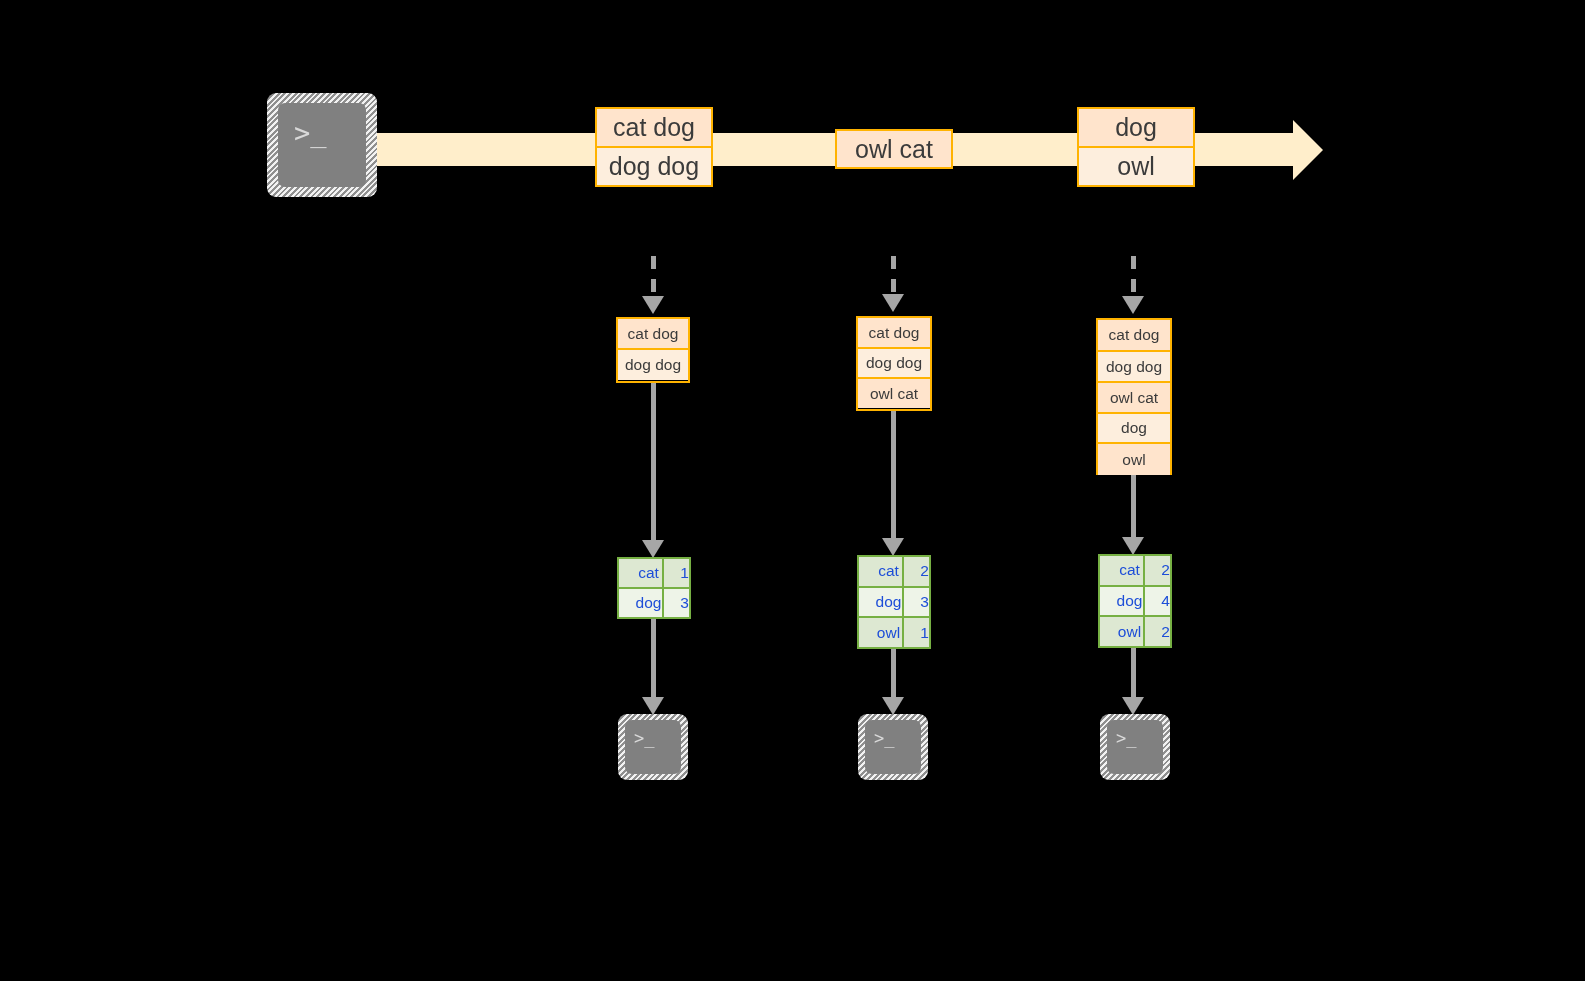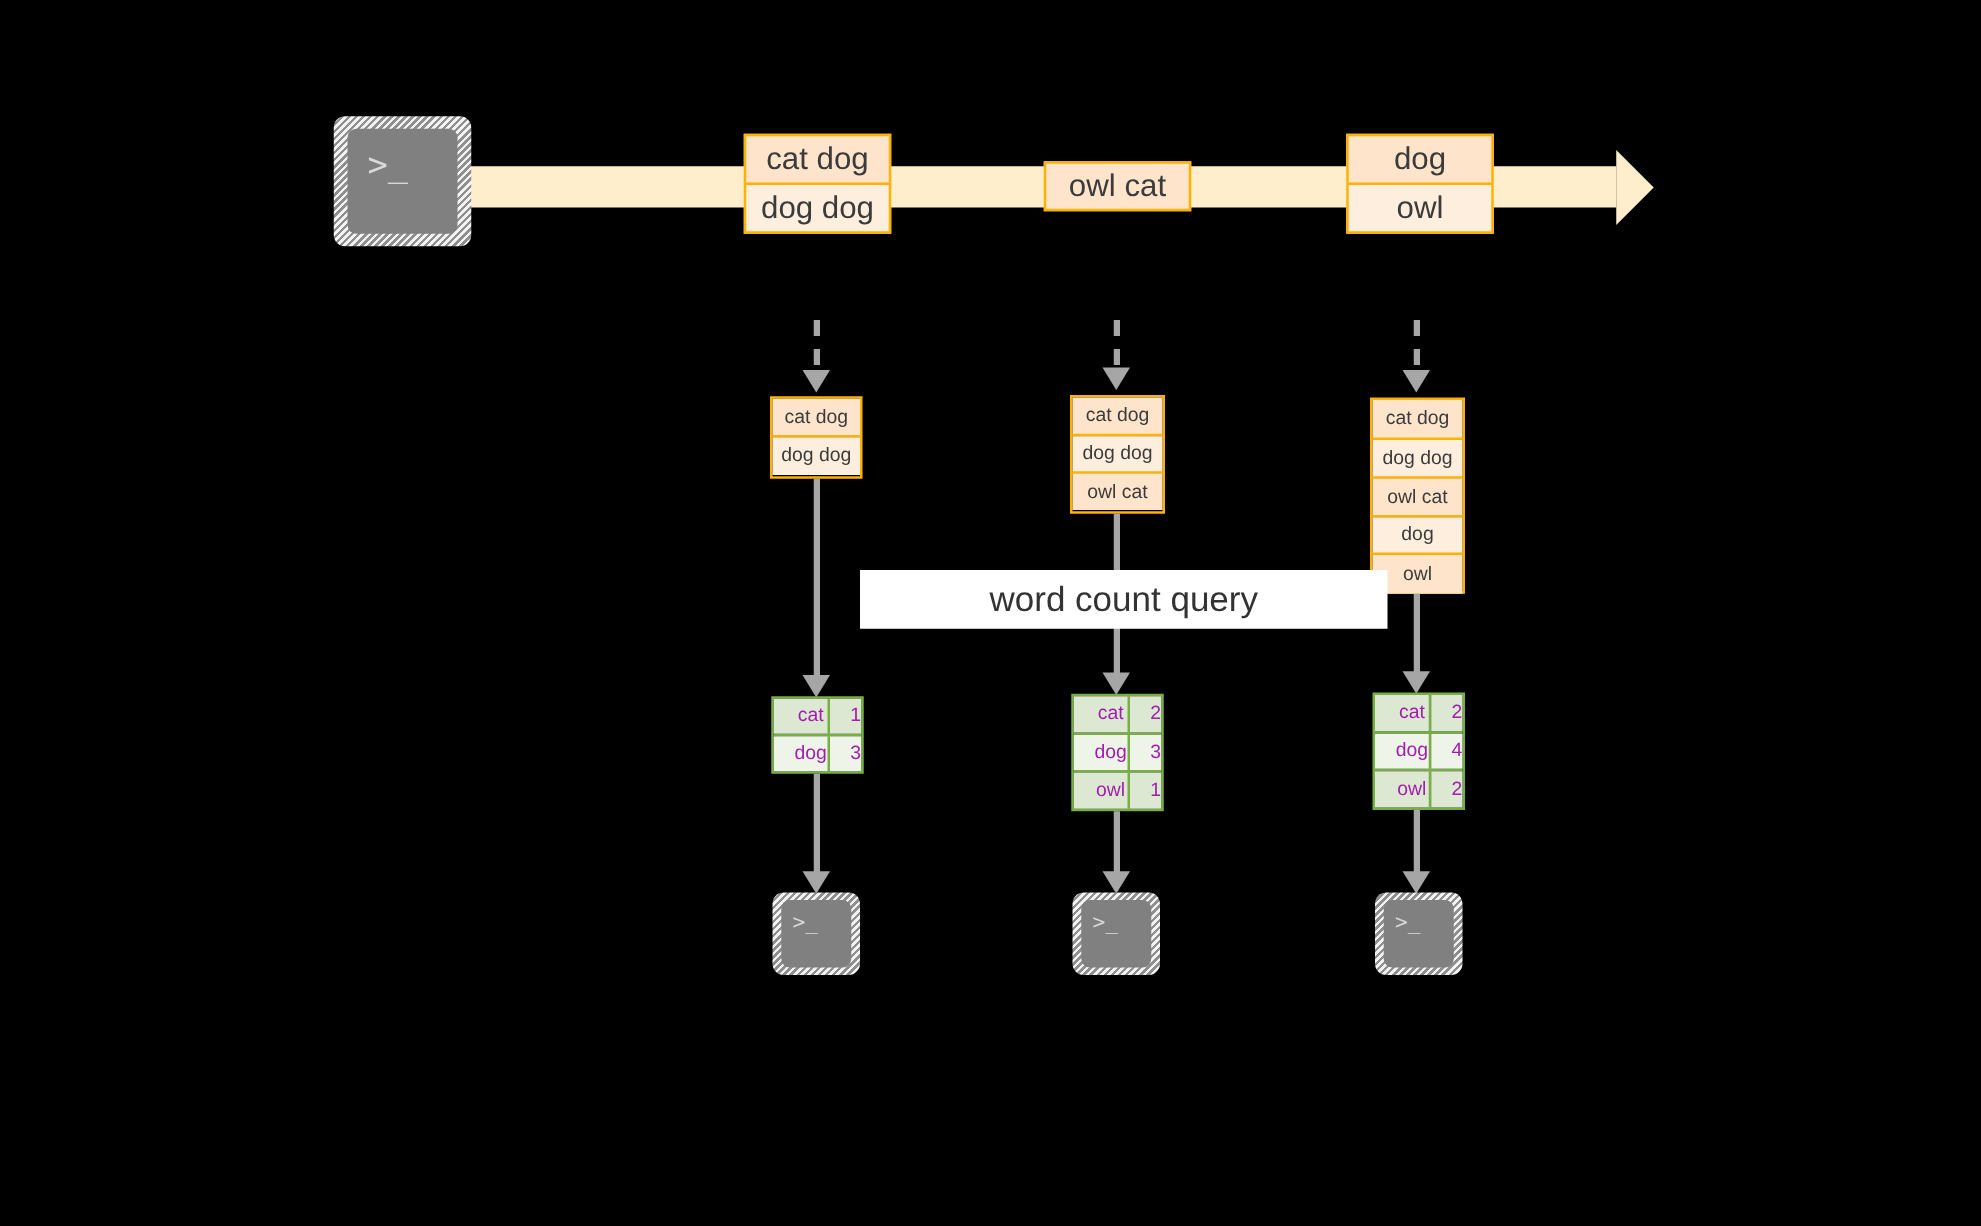--- a/index.html
+++ b/index.html
@@ -36,21 +36,21 @@
     background:#fdeedd;border-bottom:2px solid #ffb300;}
   .stack-row.alt{background:#ffe4cc;}
   .stack-row:last-child{border-bottom:none;}
 
   
   .gtable{position:absolute;box-sizing:border-box;border:2.5px solid #76b043;
     display:flex;flex-direction:column;}
   .grow{display:flex;flex:1 1 0;border-bottom:2.5px solid #76b043;}
   .grow:last-child{border-bottom:none;}
   .gcell{box-sizing:border-box;display:flex;align-items:center;
-    justify-content:center;color:#a21caf;font-size:15.5px;background:#eef4e8;padding-left:16px;}
+    justify-content:center;color:#1d4ed8;font-size:15.5px;background:#eef4e8;padding-left:16px;}
   .gcell.k{flex:0 0 45px;border-right:2.5px solid #76b043;}
   .gcell.v{flex:1 1 auto;}
   .grow.alt .gcell{background:#dde8d2;}
 
   
   .vline{position:absolute;background:#a6a6a6;width:5px;}
   .vdash{position:absolute;width:5px;
     background:repeating-linear-gradient(to bottom,#a6a6a6 0 13px,transparent 13px 23px);}
   .vhead{position:absolute;width:0;height:0;
     border-left:11px solid transparent;border-right:11px solid transparent;
@@ -118,23 +118,20 @@
 
   <div class="vline" style="left:651px;top:383px;height:159px;"></div>
   <div class="vhead" style="left:642px;top:540px;"></div>
 
   <div class="vline" style="left:891px;top:411px;height:131px;"></div>
   <div class="vhead" style="left:882px;top:538px;"></div>
 
   <div class="vline" style="left:1131px;top:475px;height:67px;"></div>
   <div class="vhead" style="left:1122px;top:537px;"></div>
 
-  <div class="banner" style="left:688px;top:456px;width:422px;height:47px;">
-    <span style="font-size:28px;">word count query</span>
-  </div>
 
   <div class="gtable" style="left:617px;top:557px;width:74px;height:62px;">
     <div class="grow alt">
       <div class="gcell k">cat</div>
       <div class="gcell v">1</div>
     </div>
     <div class="grow">
       <div class="gcell k">dog</div>
       <div class="gcell v">3</div>
     </div>

